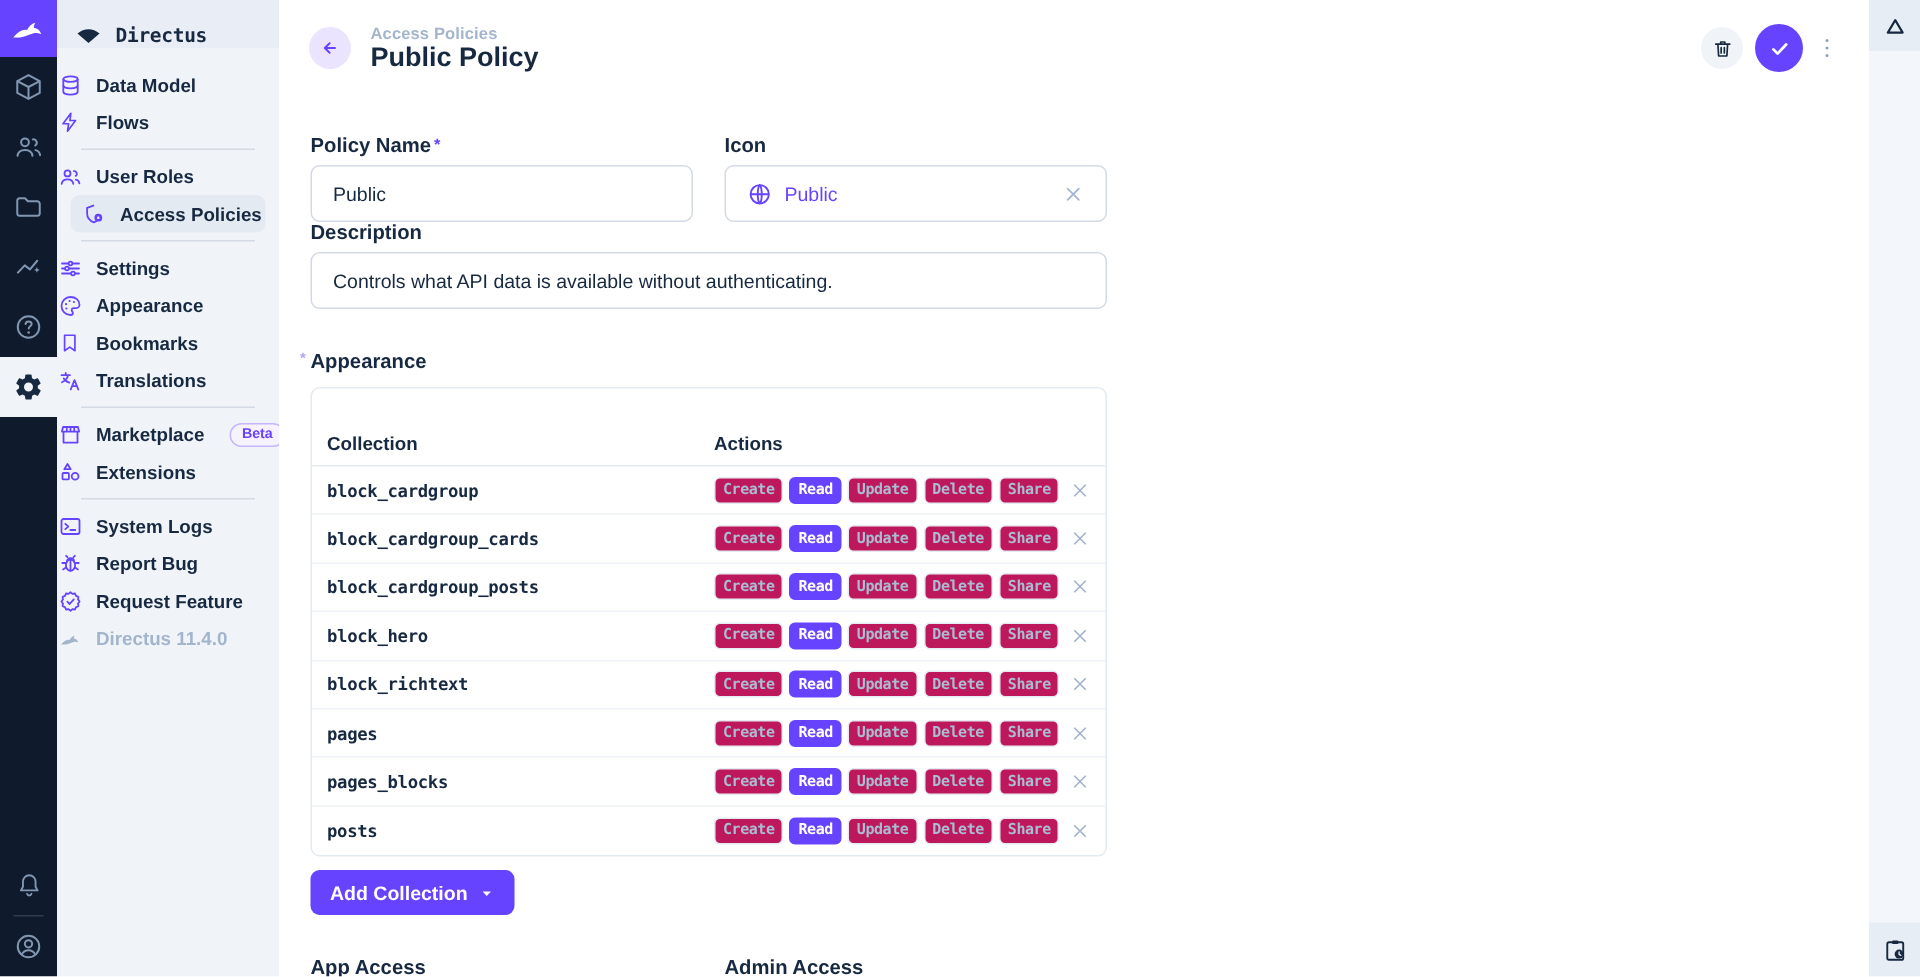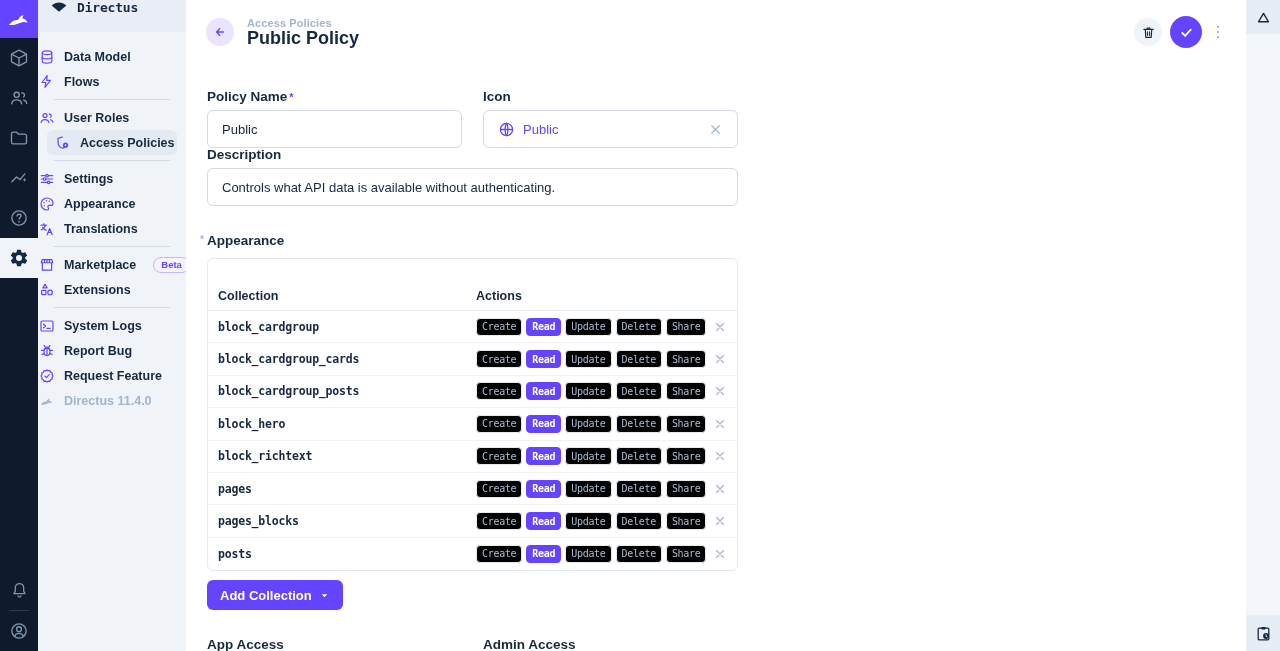--- a/index.html
+++ b/index.html
@@ -10,21 +10,21 @@
   
   .modbar { width:38px; background:#0f1b2c; display:flex; flex-direction:column; flex-shrink:0; }
   .logo-tile { width:38px; height:38px; background:#6644ff; display:flex; align-items:center; justify-content:center; cursor:pointer; }
   .mod-tile { width:38px; height:40px; display:flex; align-items:center; justify-content:center; color:#8196b1; cursor:pointer; }
   .mod-tile.active { background:#f0f4f9; color:#172940; }
   .modbar .spacer { flex:1; }
   .mod-div { height:1px; background:#2e3c50; margin:0 9px; }
 
   
   .sidenav { width:148px; background:#f0f4f9; flex-shrink:0; display:flex; flex-direction:column; }
-  .proj-head { height:32px; background:#e9eef6; display:flex; align-items:flex-start; padding:0 12px; gap:9px; flex-shrink:0; }
+  .proj-head { height:32px; background:#e9eef6; display:flex; align-items:flex-end; padding:0 12px; gap:9px; flex-shrink:0; }
   .proj-head .pname { font-size:13px; font-weight:700; color:#172940; }
   .nav { padding-top:12px; }
   .nav-item { height:25px; display:flex; align-items:center; gap:9px; color:#172940; font-size:12.5px; font-weight:600; cursor:pointer; white-space:nowrap; }
   .nav-item .nico { width:17px; height:17px; color:#6644ff; flex-shrink:0; display:flex; align-items:center; justify-content:center; }
   .nav-item.active { background:#e4eaf1; border-radius:6px; margin:0 9px; padding-left:7px; }
   .nav-item.muted, .nav-item.muted .nico { color:#a2b5cd; cursor:default; }
   .nav-div { height:1px; background:#d3dae4; margin:5px 16px; }
   .beta { margin-left:8px; font-size:9.5px; font-weight:600; color:#6644ff; border:1px solid #c5b6ff; background:#f6f3ff; border-radius:9px; padding:1.5px 7px; }
 
   
@@ -56,21 +56,21 @@
 
   
   .ptable { width:531px; border:1px solid #e4eaf1; border-radius:6px; margin-top:10px; background:#fff; }
   .phead { height:30px; display:flex; align-items:center; padding:0 10px; border-bottom:1px solid #e4eaf1;margin-top:22px; }
   .phead .col1 { width:258px; font-size:12.5px; font-weight:600; color:#172940; }
   .phead .col2 { font-size:12.5px; font-weight:600; color:#172940; }
   .prow { height:32.4px; display:flex; align-items:center; padding:0 10px; border-bottom:1px solid #eef2f7; }
   .prow:last-child { border-bottom:none; }
   .pname { width:258px; font-family:"DejaVu Sans Mono", monospace; font-size:11.5px; font-weight:600; color:#172940; letter-spacing:-.2px; }
   .chips { display:flex; gap:4px; align-items:center; }
-  .chip { font-family:"DejaVu Sans Mono", monospace; font-size:10px; color:#a9bcd2; background:#000000; border:1px solid #e6ebf2; border-radius:4px; padding:2.5px 5px; cursor:pointer; letter-spacing:-.3px; }
+  .chip { font-family:"DejaVu Sans Mono", monospace; font-size:10px; color:#a9bcd2; background:#be185d; border:1px solid #e6ebf2; border-radius:4px; padding:2.5px 5px; cursor:pointer; letter-spacing:-.3px;font-weight:bold; }
   .chip.on { background:#6644ff; border-color:#6644ff; color:#fff; font-weight:700; }
   .row-x { margin-left:auto; color:#a2b5cd; cursor:pointer; display:flex; }
 
   .add-btn { margin-top:9px; height:30px; background:#6644ff; color:#fff; border:none; border-radius:6px; font-size:13px; font-weight:700; font-family:"Liberation Sans", sans-serif; padding:0 13px; display:inline-flex; align-items:center; gap:7px; cursor:pointer; }
   .bottom-labels { margin-top:28px; }
 
   
   .rside { width:34px; background:#f3f6fa; flex-shrink:0; display:flex; flex-direction:column; align-items:center; }
   .rtile-top { width:34px; height:34px; background:#e7edf4; display:flex; align-items:center; justify-content:center; color:#172940; cursor:pointer; }
   .rside .spacer { flex:1; }
@@ -226,20 +226,28 @@
         <span class="nico">
             <svg width="16" height="16" viewBox="0 0 24 24" fill="none" stroke="currentColor" stroke-width="1.8">
               <path d="M12 3a9 9 0 1 0 0 18c1.5 0 2.4-.9 2.4-2 0-.6-.3-1-.6-1.4-.3-.4-.6-.8-.6-1.4 0-1.1.9-2 2-2h2.1c2 0 3.7-1.5 3.7-3.5C21 6.2 17 3 12 3Z"></path>
               <circle cx="7.6" cy="10.2" r="1.1" fill="currentColor" stroke="none"></circle>
               <circle cx="11.1" cy="7" r="1.1" fill="currentColor" stroke="none"></circle>
               <circle cx="15.4" cy="8" r="1.1" fill="currentColor" stroke="none"></circle>
               <circle cx="7.9" cy="14.5" r="1.1" fill="currentColor" stroke="none"></circle>
             </svg>
           </span>
         <span>Appearance</span>
+      </div>
+      <div class="nav-item">
+        <span class="nico">
+            <svg width="15" height="15" viewBox="0 0 24 24" fill="none" stroke="currentColor" stroke-width="1.8" stroke-linejoin="round">
+              <path d="M6.5 4h11v16.5l-5.5-3.8-5.5 3.8Z"></path>
+            </svg>
+          </span>
+        <span>Bookmarks</span>
       </div>
       <div class="nav-item">
         <span class="nico">
             <svg width="16" height="16" viewBox="0 0 24 24" fill="none" stroke="currentColor" stroke-width="1.8" stroke-linecap="round" stroke-linejoin="round">
               <path d="M3 6.2h8.4M7.2 4v2.2M9.6 6.2c-.6 3.1-2.9 5.7-6.1 7.1"></path>
               <path d="M5.3 9.4c1 2.2 3 3.7 5.5 4.3"></path>
               <path d="m12.2 20.5 3.8-9.3 3.8 9.3M13.6 17.2h4.8"></path>
             </svg>
           </span>
         <span>Translations</span>

